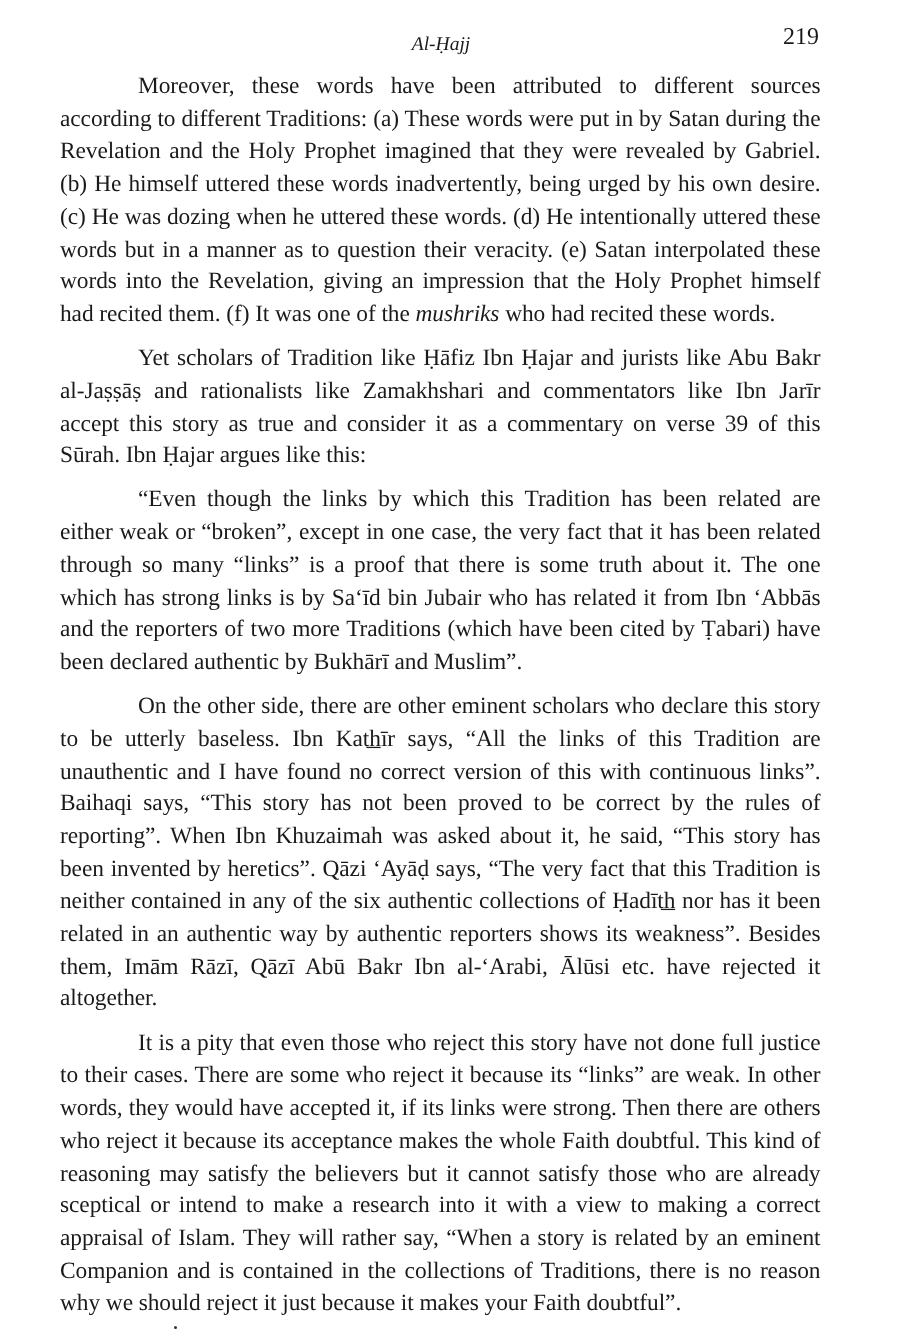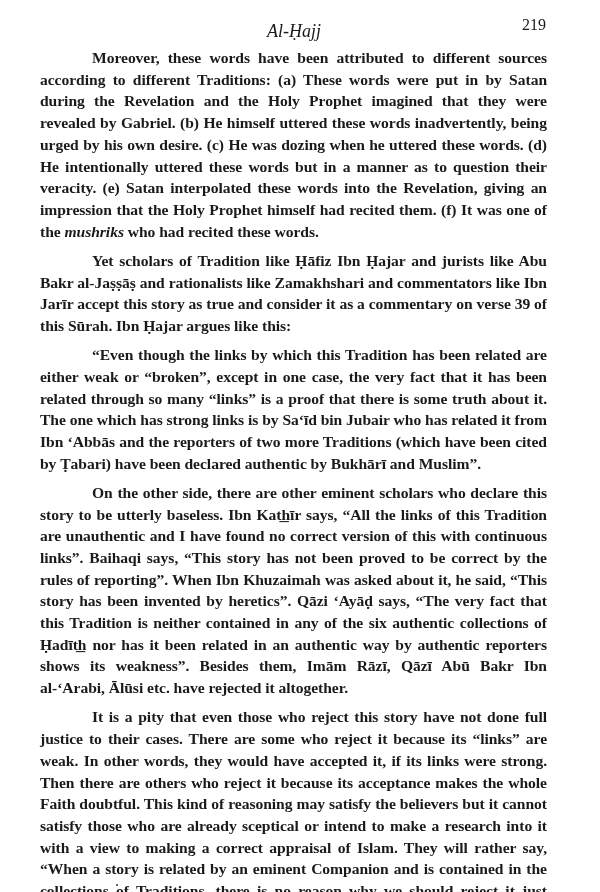--- a/index.html
+++ b/index.html
@@ -21,21 +21,21 @@
     left: 0;
     width: 600px;
     height: 22px;
   }
   .head-title {
     position: absolute;
     left: 0;
     width: 588px;
     text-align: center;
     font-style: italic;
-    font-size: 18px;
+    font-size: 13px;
     top: 2px;
   }
   .page-number {
     position: absolute;
     right: 54px;
     top: -3px;
     font-weight: normal;
     font-size: 16px;
   }
   .body-text {
@@ -44,21 +44,20 @@
     left: 40px;
     width: 507px;
     font-size: 15.6px;
     line-height: 21.7px;
     text-align: justify;
     letter-spacing: -0.05px;
   }
   .para {
     margin: 0 0 7.5px 0;
     text-indent: 52px;
-    font-weight: bold;
   }
   .para em {
     font-style: italic;
   }
   .stray-dot {
     position: absolute;
     left: 116px;
     top: 884px;
     width: 2px;
     height: 2px;

